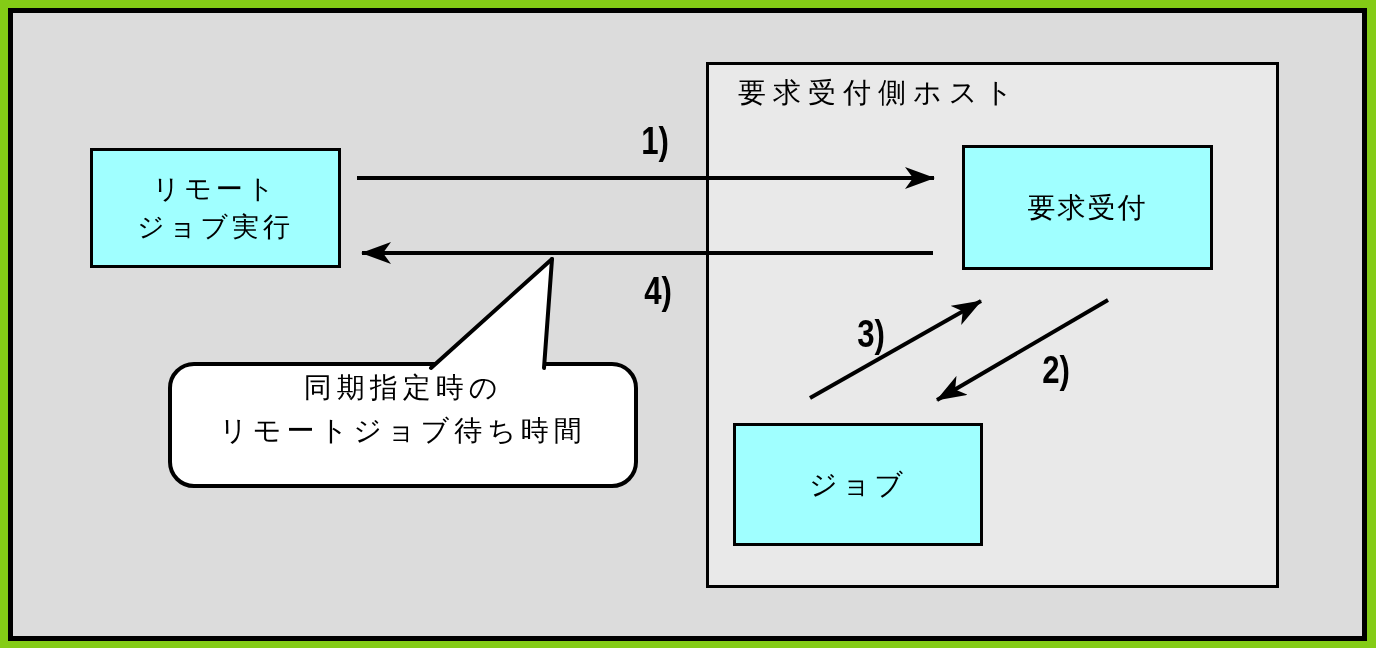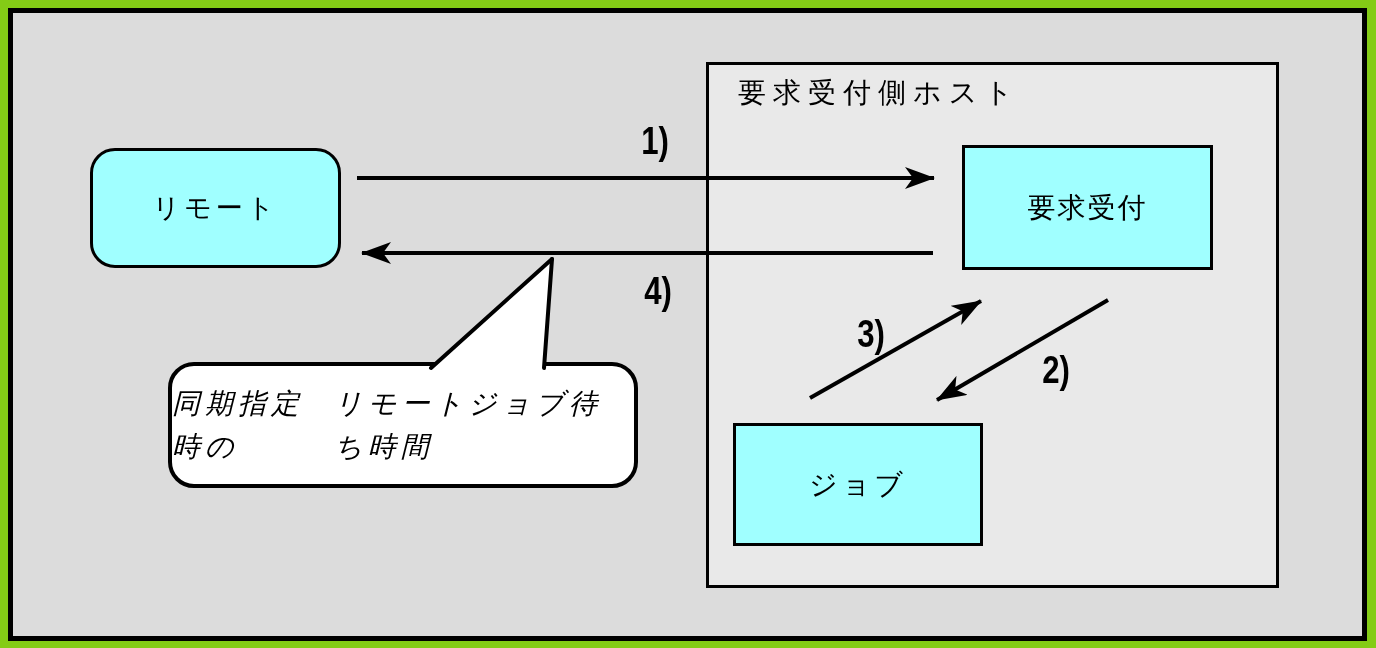--- a/index.html
+++ b/index.html
@@ -27,30 +27,30 @@
     position:absolute;left:738px;top:74px;
     font-size:28px;letter-spacing:7px;color:#000;white-space:nowrap;
   }
   .node{
     position:absolute;box-sizing:border-box;border:3px solid var(--line);
     background:var(--box-fill);
     display:flex;flex-direction:column;align-items:center;justify-content:center;
     color:#000;text-align:center;
   }
   .node .ln{white-space:nowrap;}
-  .remote{left:90px;top:148px;width:251px;height:120px;font-size:27px;line-height:38px;letter-spacing:4px;border-radius:25px;}
+  .remote{left:90px;top:148px;width:251px;height:120px;font-size:27px;line-height:38px;letter-spacing:4px;}
   .reception{left:962px;top:145px;width:251px;height:125px;font-size:28px;letter-spacing:2px;}
   .job{left:733px;top:423px;width:250px;height:123px;font-size:28px;letter-spacing:4px;}
 
   .callout{
     position:absolute;left:168px;top:362px;width:470px;height:126px;
     box-sizing:border-box;border:4px solid var(--line);border-radius:26px;
     background:var(--callout-fill);
-    display:flex;flex-direction:row;align-items:center;justify-content:flex-start;
-    font-size:28px;line-height:43px;letter-spacing:5px;color:#000;z-index:1;font-style:italic;
+    display:flex;flex-direction:column;align-items:center;justify-content:flex-start;
+    font-size:28px;line-height:43px;letter-spacing:5px;color:#000;z-index:1;
   }
   .num{
     position:absolute;z-index:6;color:#000;white-space:nowrap;
     font:bold 38px "Liberation Sans",sans-serif;
     transform:translate(-50%,-50%) scaleX(0.82);
   }
   .overlay{
     position:absolute;left:0;top:0;width:1376px;height:648px;z-index:5;
     pointer-events:none;
   }
@@ -63,20 +63,21 @@
 
 <div class="page">
 
   <div class="frame"></div>
 
   <div class="host"></div>
   <div class="host-label">要求受付側ホスト</div>
 
   <div class="node remote">
     <div class="ln">リモート</div>
+    <div class="ln">ジョブ実行</div>
   </div>
 
   <div class="node job">
     <div class="ln">ジョブ</div>
   </div>
 
   <div class="node reception">
     <div class="ln">要求受付</div>
   </div>
 

